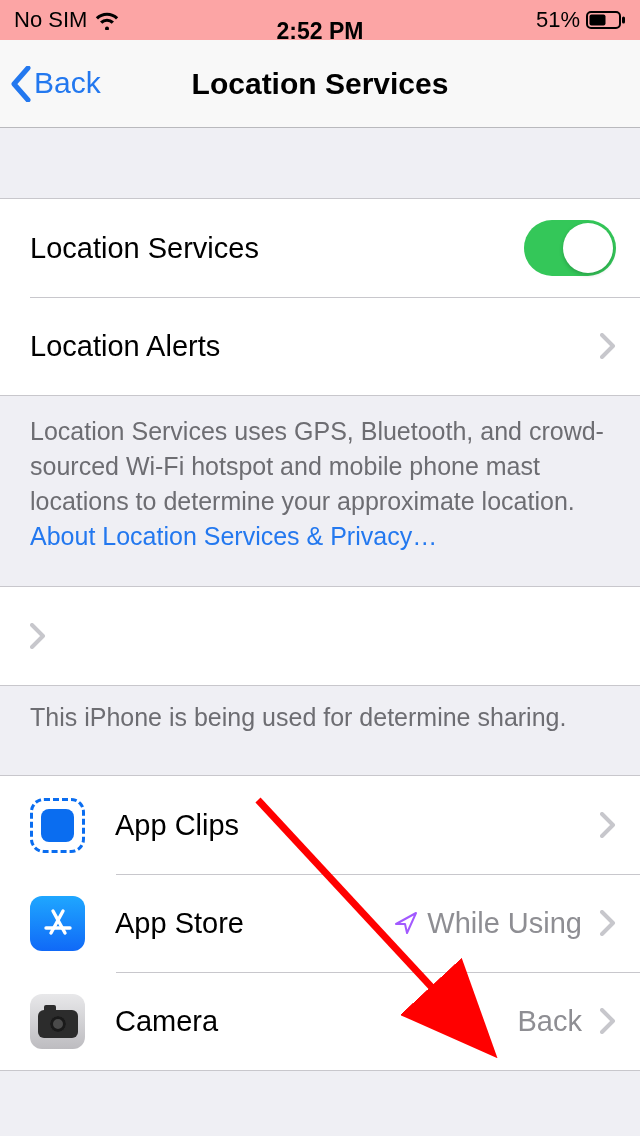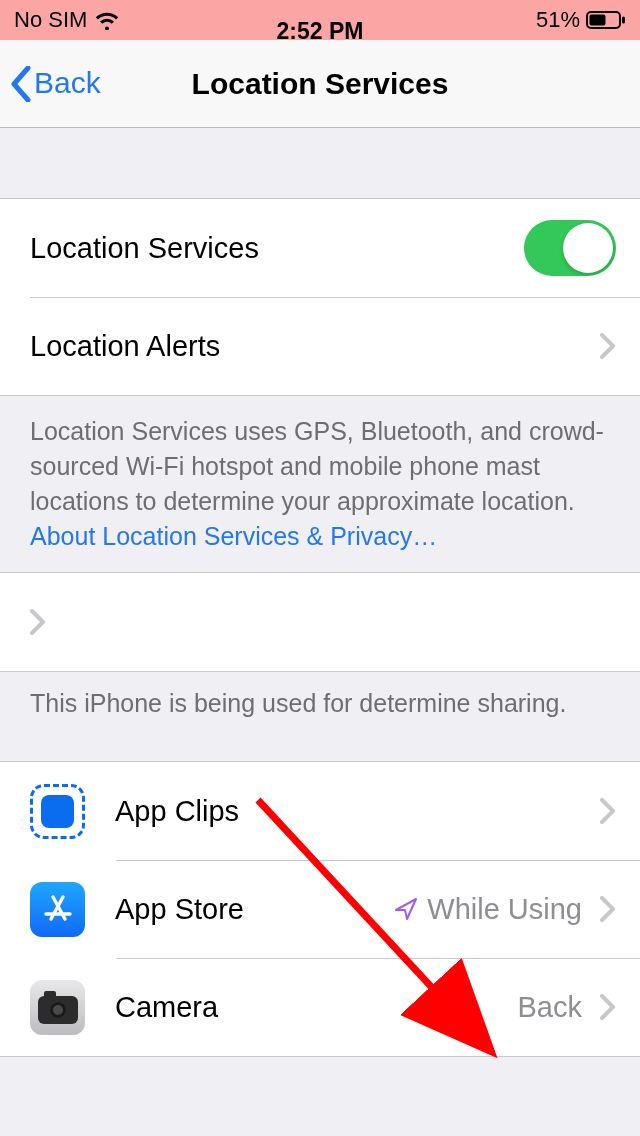--- a/index.html
+++ b/index.html
@@ -105,21 +105,21 @@
     position: absolute;
     width: 50px; height: 50px;
     background: #fff;
     border-radius: 50%;
     top: 3px; right: 3px;
     box-shadow: 0 2px 4px rgba(0,0,0,.2);
   }
 
   
   .footer {
-    padding: 18px 30px 18px 30px;
+    padding: 18px 30px 32px 30px;
     font-size: 25px;
     line-height: 1.4;
     color: #6d6d72;
   }
   .footer a { color: #2378ef; text-decoration: none; }
 
   
   .app-icon {
     width: 55px; height: 55px;
     border-radius: 12px;

